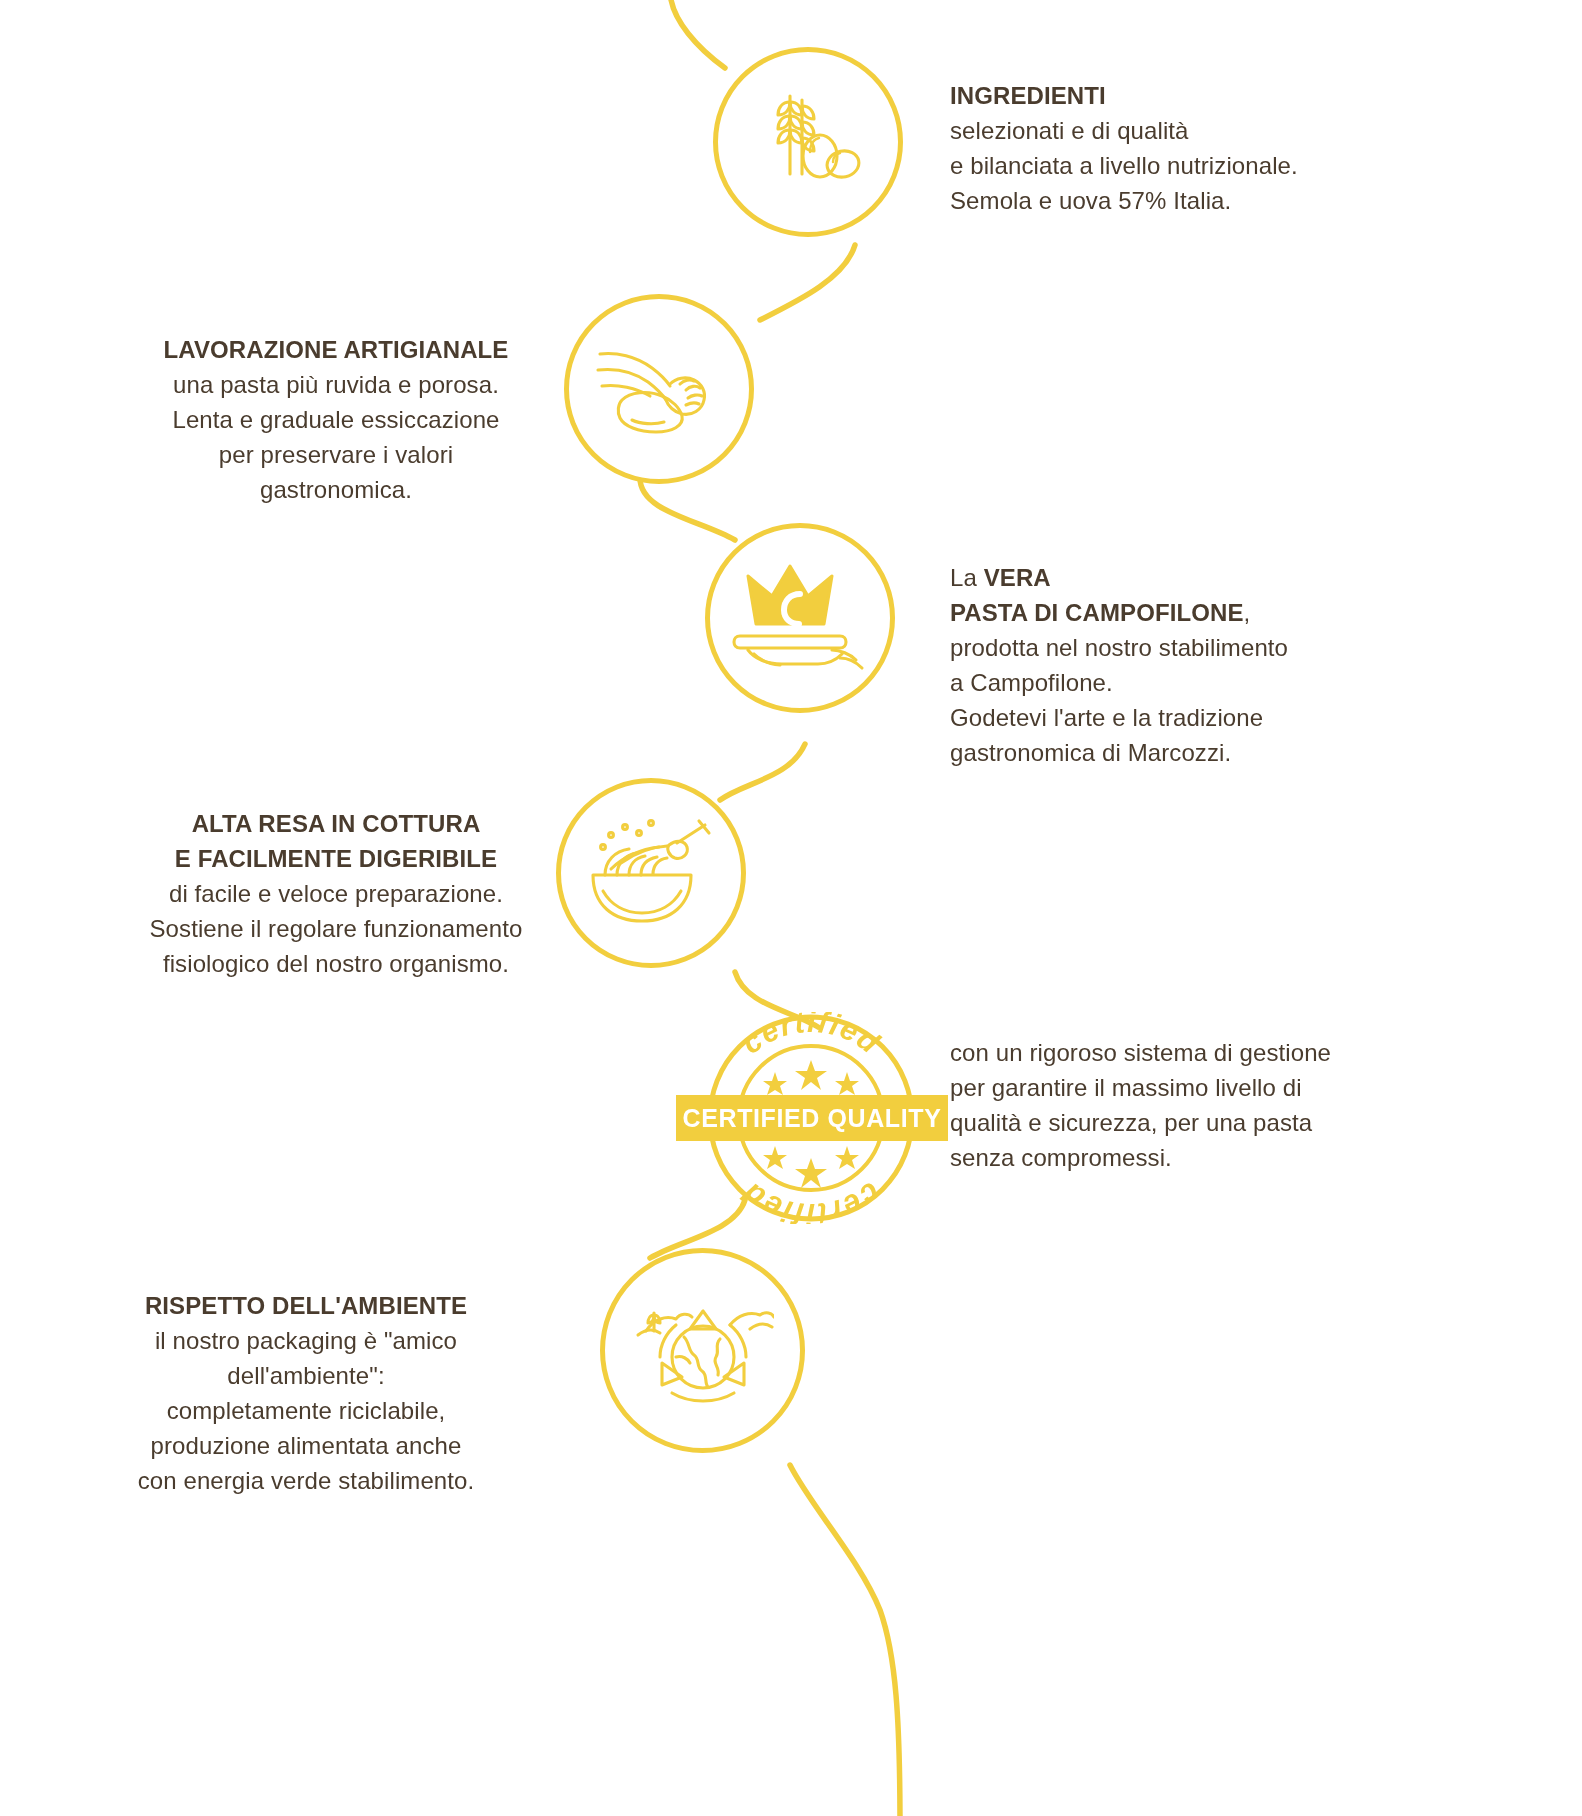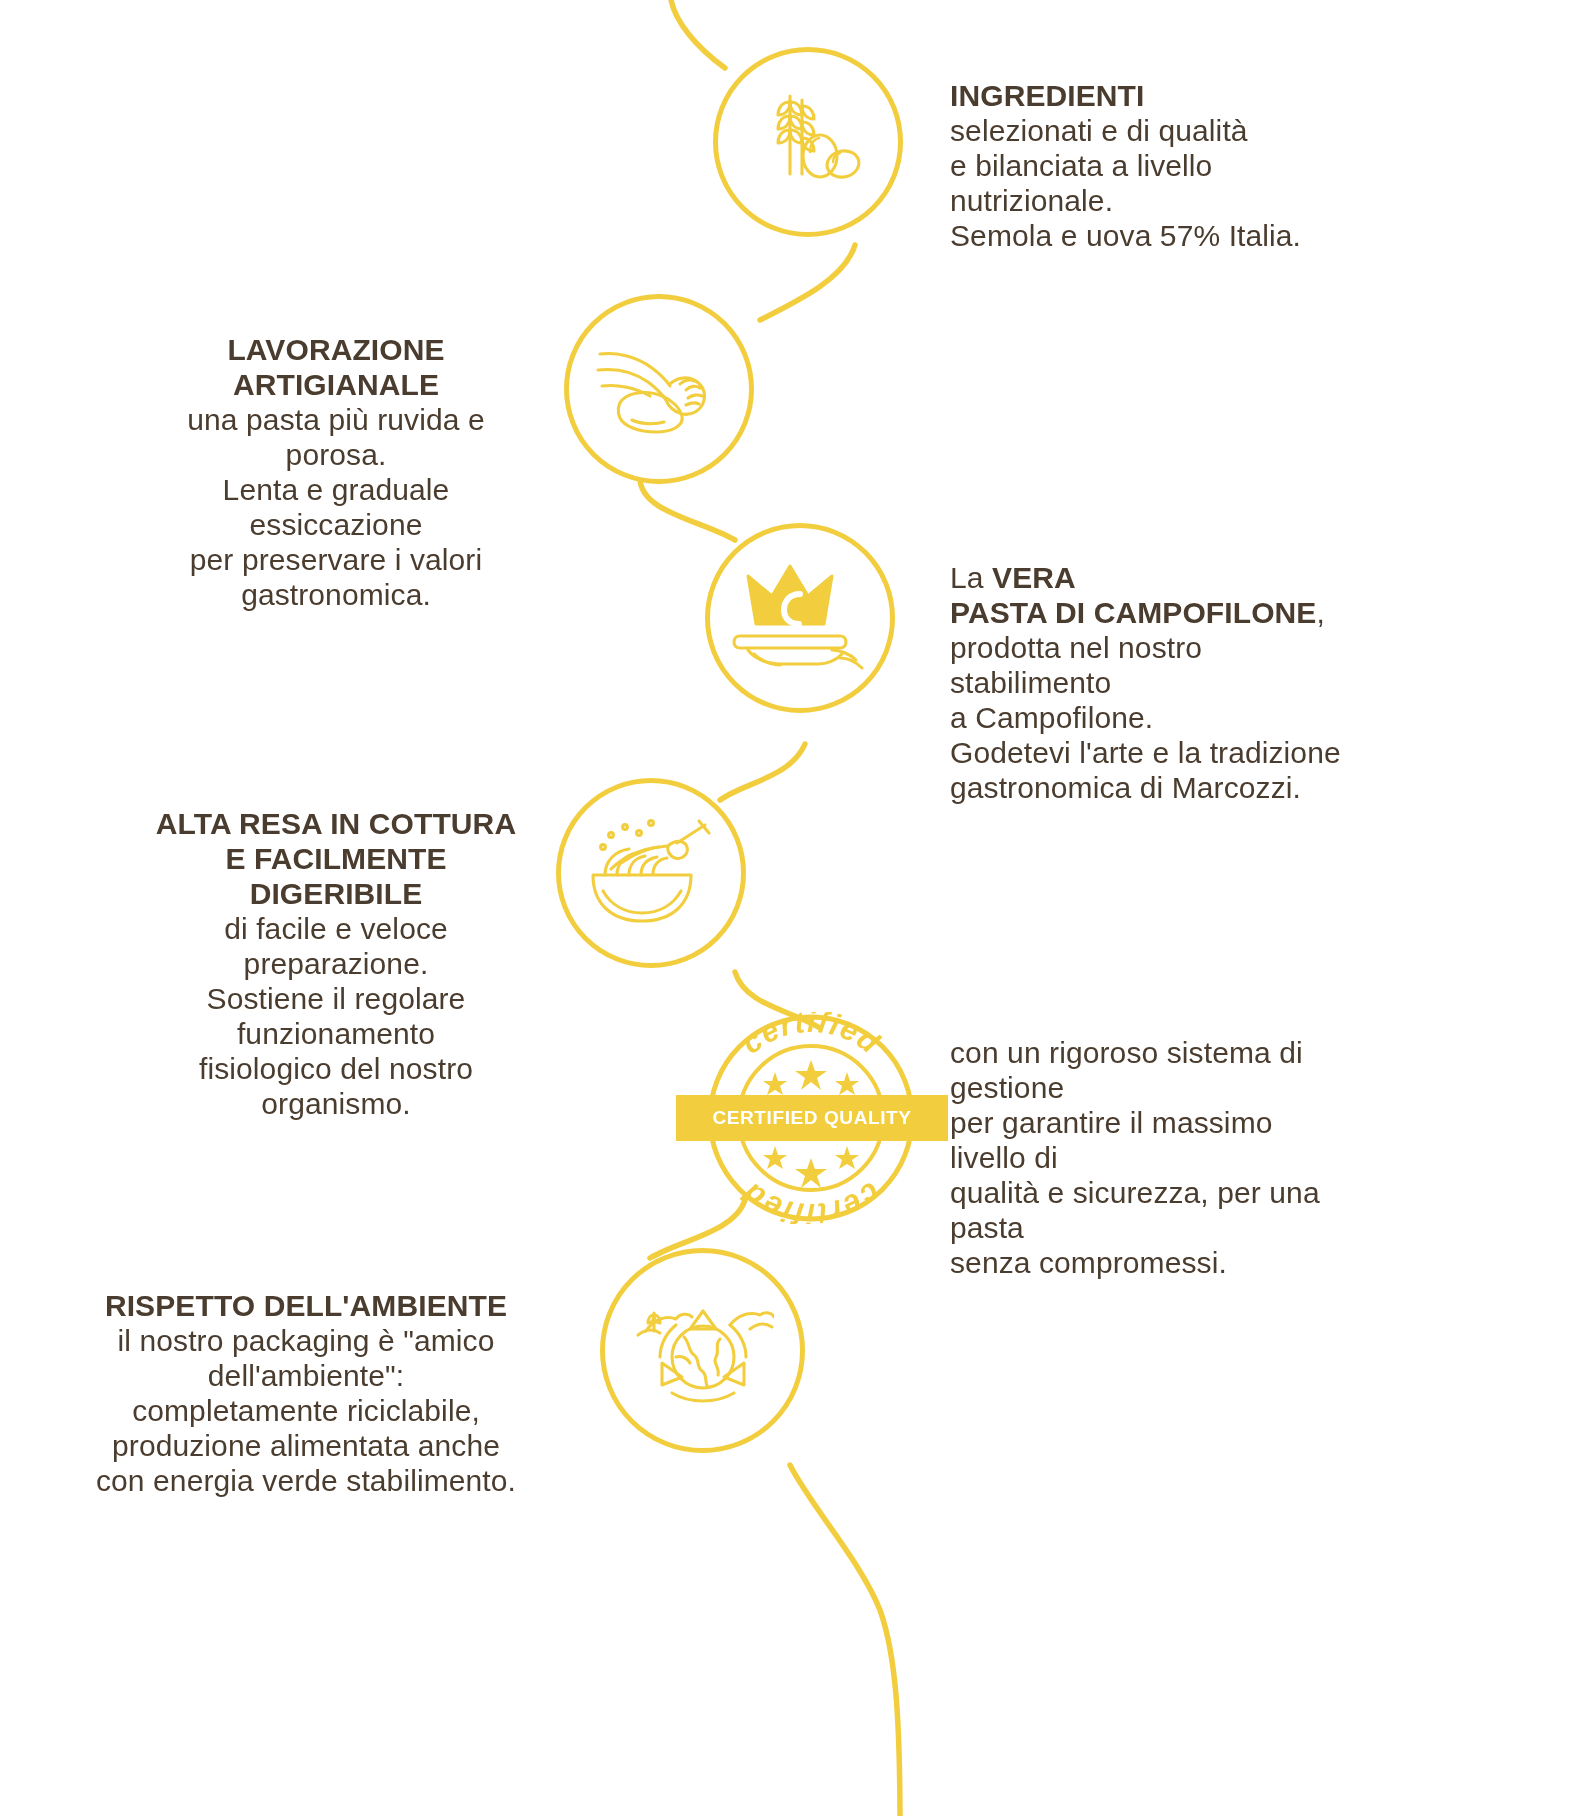--- a/index.html
+++ b/index.html
@@ -32,38 +32,38 @@
     align-items: center;
     justify-content: center;
   }
   .node.no-ring { border: none; background: transparent; }
   .node svg { display: block; }
 
   
   .txt {
     position: absolute;
     color: #4A3C2E;
-    font-size: 30px;
+    font-size: 24px;
     line-height: 35px;
     letter-spacing: 0.1px;
   }
   .txt.right { text-align: left; }
   .txt.left  { text-align: center; }
   .txt .hd {
     font-weight: bold;
     display: block;
   }
   .txt .ln { display: block; }
   .txt b { font-weight: bold; }
   .badge-banner {
     position: absolute;
     background: #F2CE3E;
     color: #ffffff;
     font-weight: bold;
-    font-size: 19px;
+    font-size: 25px;
     letter-spacing: 0.6px;
     display: flex;
     align-items: center;
     justify-content: center;
     white-space: nowrap;
   }
 </style>
 </head>
 <body>
 

